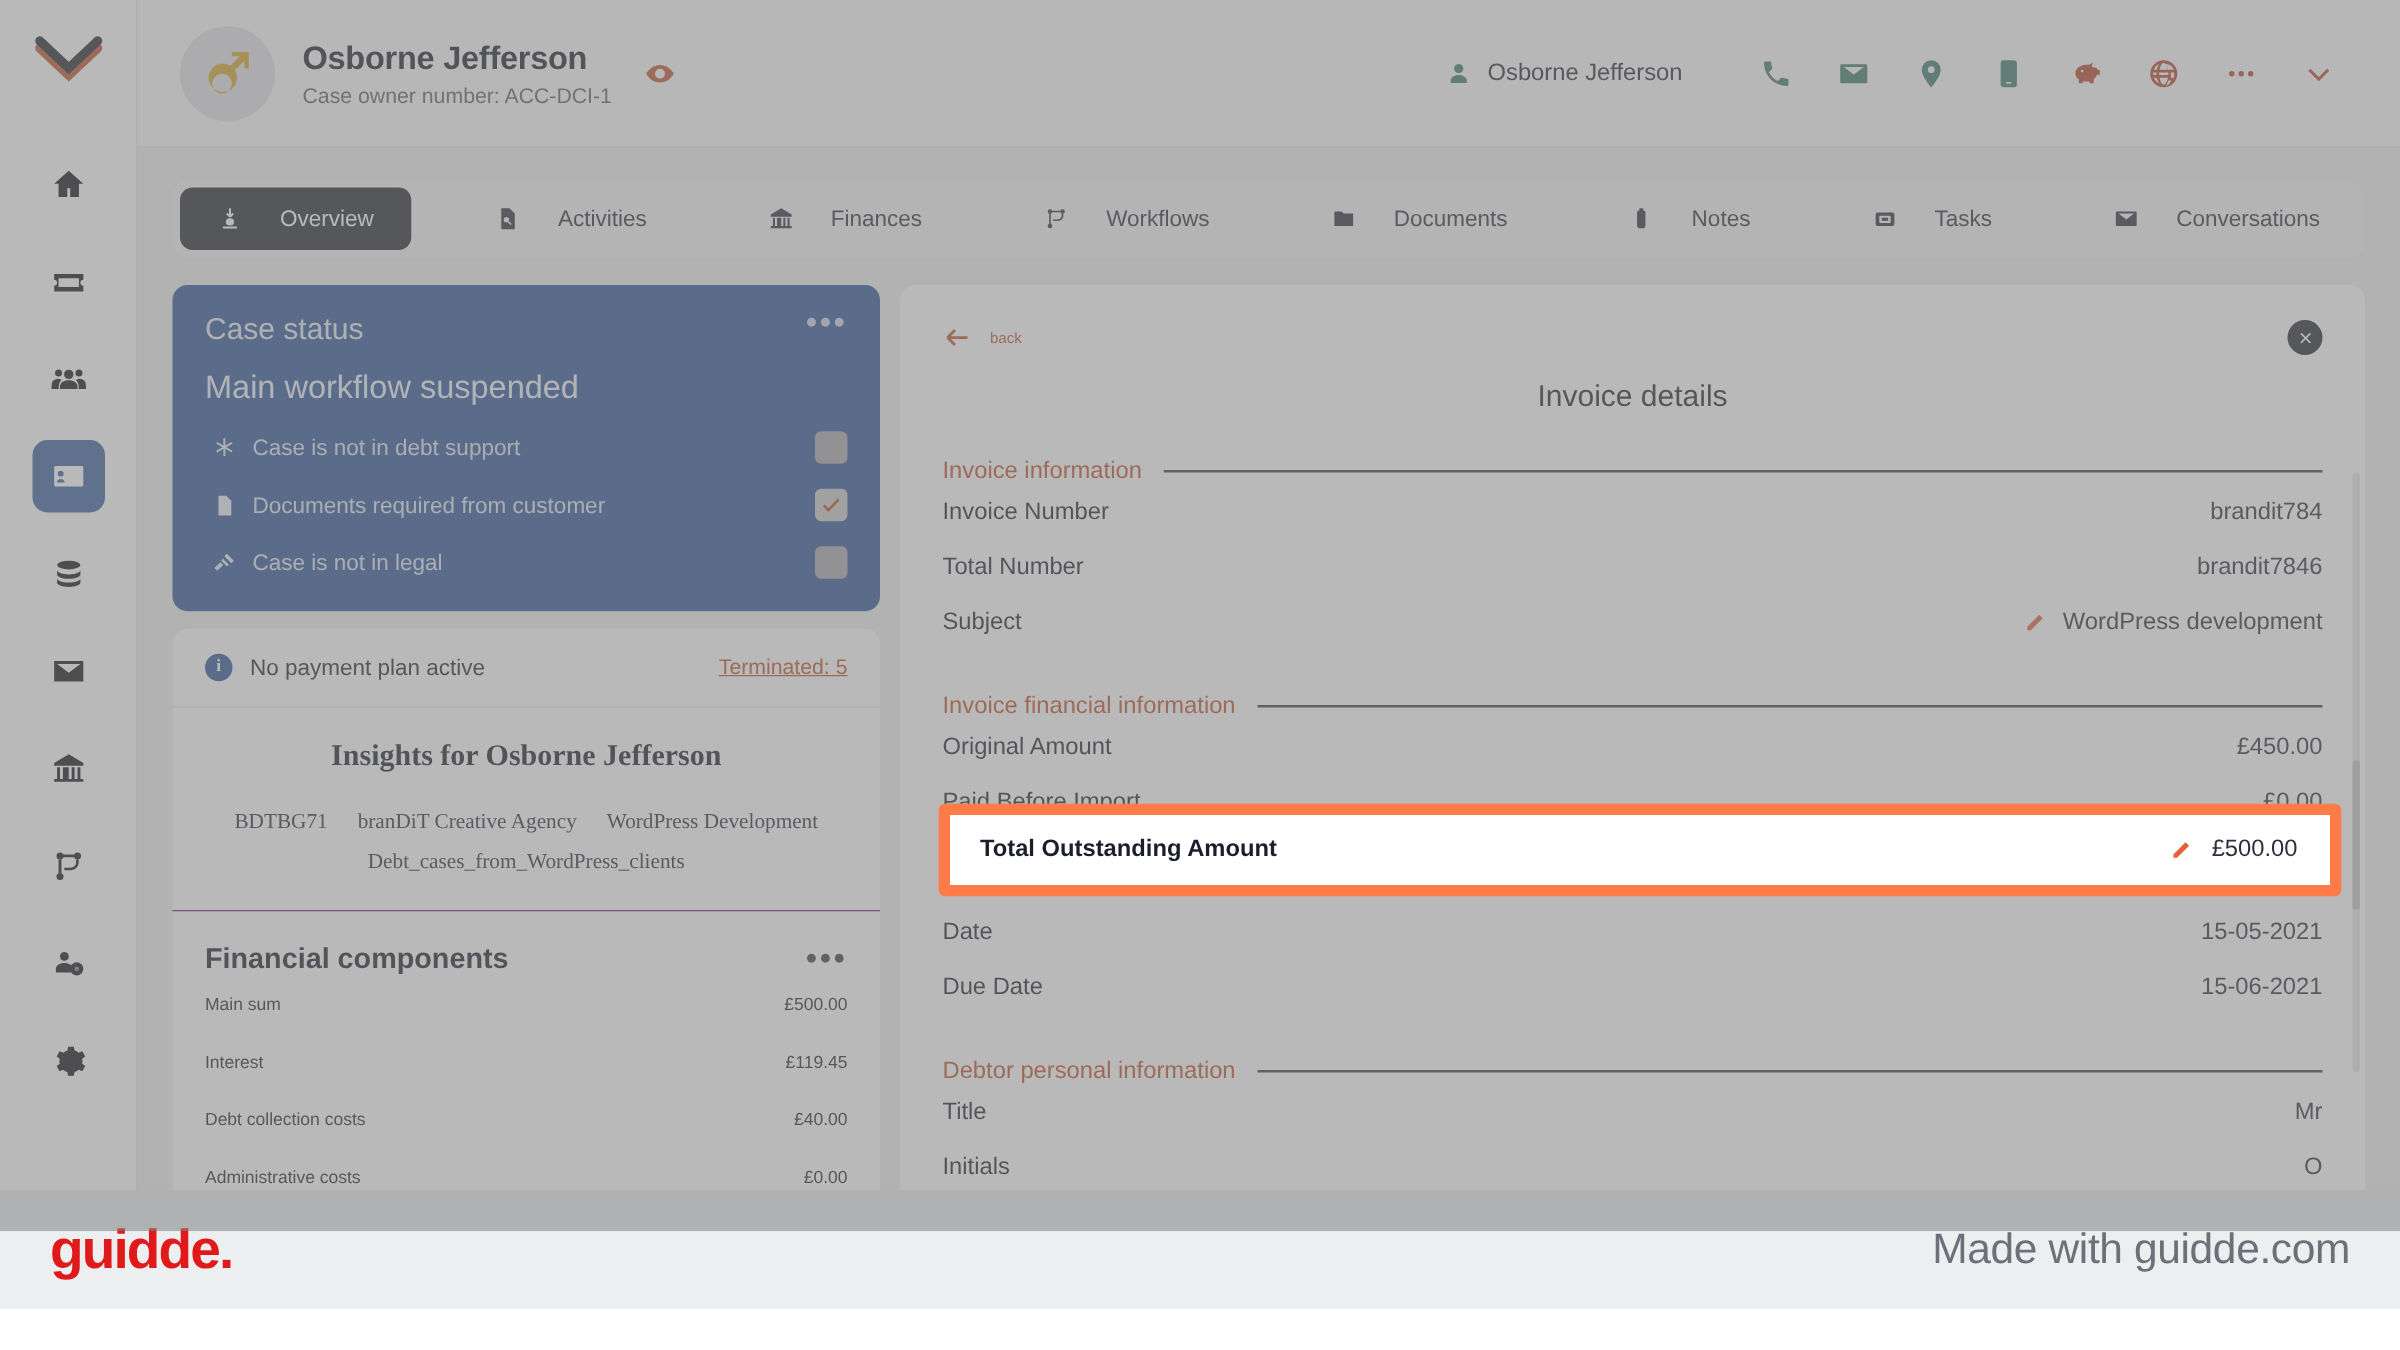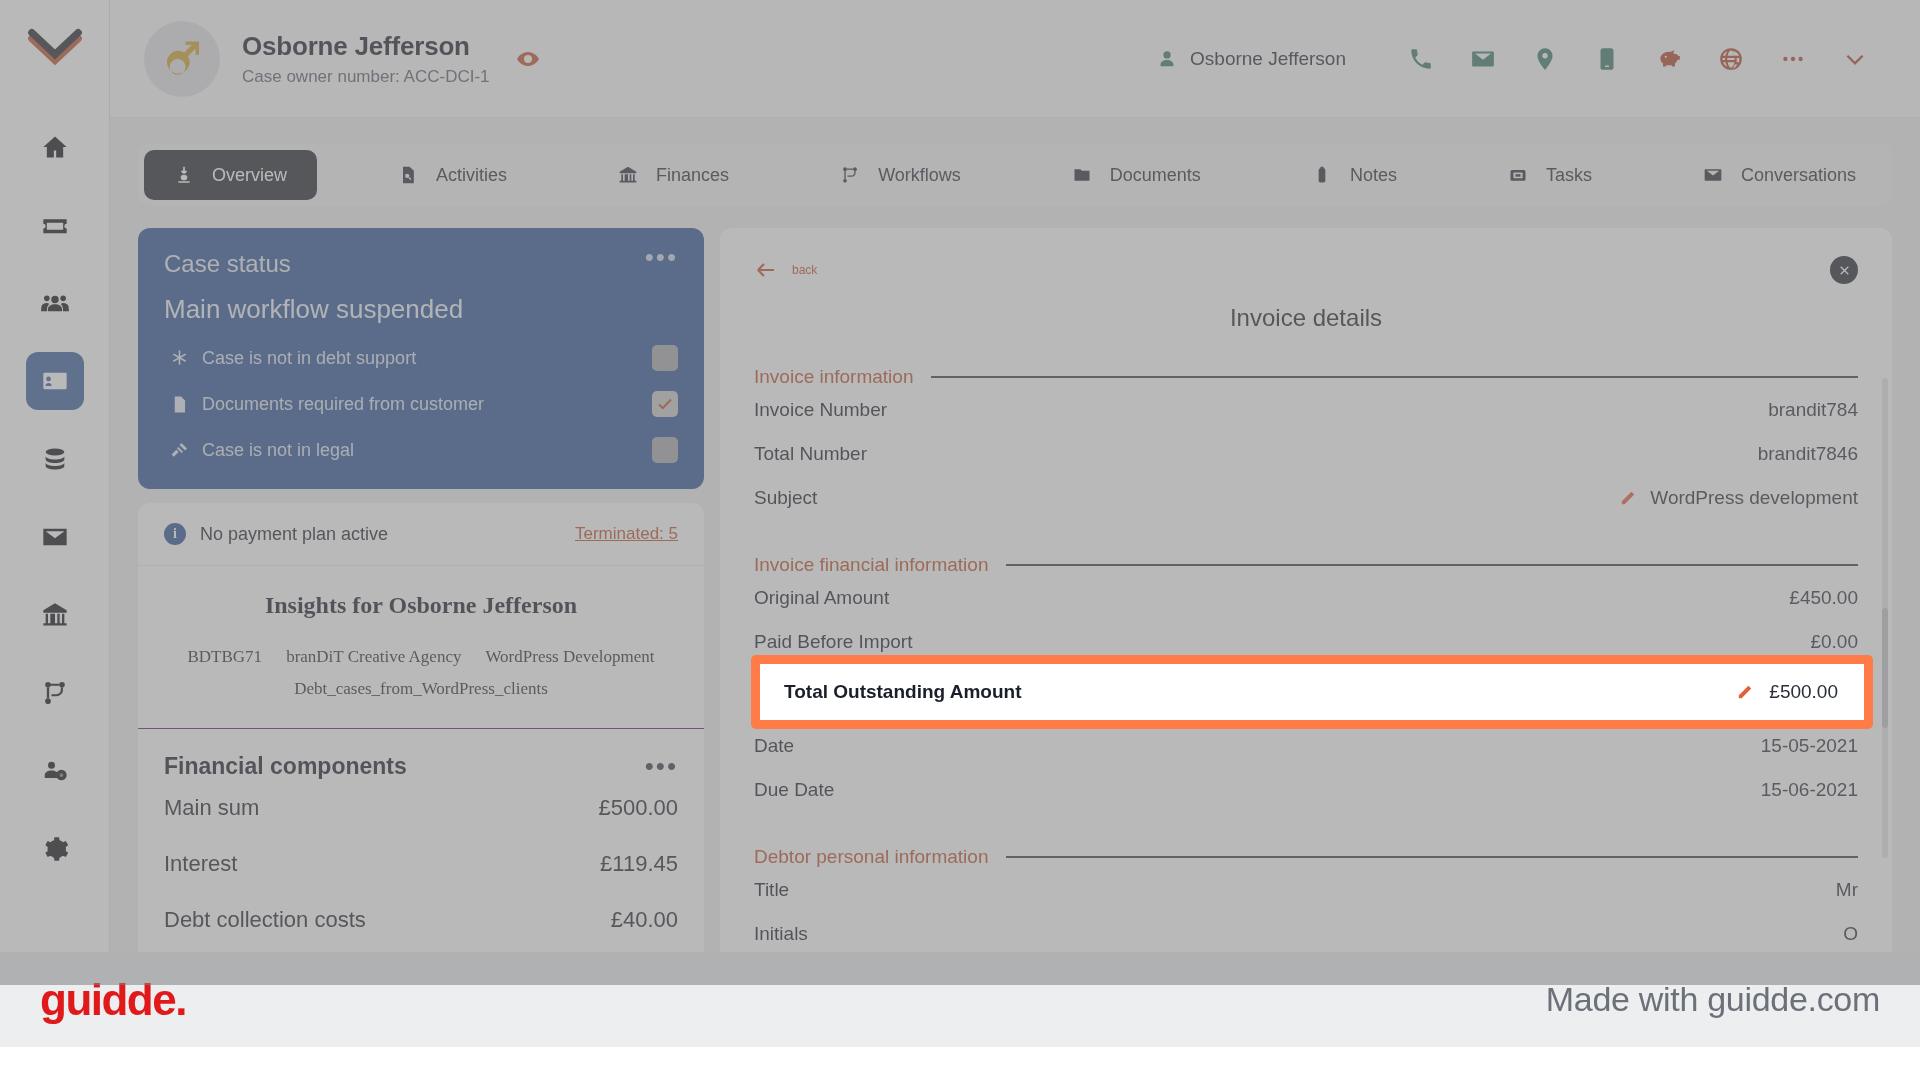--- a/index.html
+++ b/index.html
@@ -67,21 +67,21 @@
   
   .content { position:absolute; left:110px; top:118px; width:1810px; height:867px; padding:26px 28px 0 28px; }
 
   
   .tabbar {
     height:62px; background:#f3f3f5; border-radius:12px;
     display:flex; align-items:center; padding:0 6px; gap:0;
   }
   .tab {
     height:50px; padding:0 30px; border-radius:10px;
-    display:flex; align-items:center; gap:18px;
+    display:flex; align-items:center; gap:30px;
     font-size:18px; color:#2a2f3a;
   }
   .tab.active { background:#23262e; color:#ffffff; }
   .tab svg { width:20px; height:20px; fill:currentColor; }
   .tab-sp { flex:1; }
 
   .cols { display:flex; gap:16px; margin-top:22px; height:740px; }
 
   
   .col-left { width:566px; flex:0 0 566px; }
@@ -118,21 +118,21 @@
 
   .insights { padding:26px 22px 22px 22px; border-bottom:1px solid #701a75;font-family:Liberation Serif, serif; }
   .ins-title { font-size:24px; font-weight:bold; color:#1b1f2a; text-align:center; }
   .ins-tags { margin-top:22px; text-align:center; font-size:17px; color:#2a2f3a; line-height:1.9; }
   .ins-tags span { margin:0 12px; }
 
   .fin { padding:24px 26px 10px 26px; }
   .fin-head { display:flex; align-items:center; }
   .fin-title { font-size:23px; font-weight:bold; color:#1b1f2a; }
   .fin-dots { margin-left:auto; color:#3a3f4a; font-size:26px; line-height:12px; letter-spacing:2px; }
-  .fin-row { display:flex; align-items:center; padding:15px 0; font-size:22px; color:#23272f;gap:28px; }
+  .fin-row { display:flex; align-items:center; padding:15px 0; font-size:14px; color:#23272f;gap:28px; }
   .fin-row .v { margin-left:auto; }
 
   
   .col-right { flex:1; background:#ffffff; border-radius:12px; position:relative; overflow:hidden; }
   .inv-inner { padding:28px 34px 0 34px; }
   .inv-top { display:flex; align-items:center; }
   .back-btn { display:flex; align-items:center; gap:14px; color:#c0522a; font-size:12px; }
   .back-btn svg { width:24px; height:24px; fill:none; stroke:#c0522a; stroke-width:2.2; }
   .close-btn {
     margin-left:auto; width:28px; height:28px; border-radius:50%;
@@ -148,21 +148,21 @@
   .dr { display:flex; align-items:center; padding:11px 0; }
   .dr .k { font-size:19px; font-weight:normal; color:#1b1f2a; }
   .dr .v { margin-left:auto; font-size:19px; color:#2a2f3a; display:flex; align-items:center; gap:14px; }
   .pencil { width:17px; height:17px; }
   .pencil svg { width:17px; height:17px; fill:#e2603a; }
 
   
   .hl-wrap {
     position:absolute; left:-6px; right:34px; 
     border:9px solid #ff7b47; border-radius:5px;
-    background:#ffffff; z-index:70;margin-top:12px;
+    background:#ffffff; z-index:70;
   }
   .hl-inner { background:#ffffff; padding:17px 26px 17px 24px; display:flex; align-items:center; }
   .hl-inner .k { font-size:19px; font-weight:bold; color:#1b1f2a; }
   .hl-inner .v { margin-left:auto; font-size:19px; color:#2a2f3a; display:flex; align-items:center; gap:16px; }
 
   .scroll-track { position:absolute; right:4px; top:150px; width:6px; height:480px; background:#e6e6e8; border-radius:3px; }
   .scroll-thumb { position:absolute; right:4px; top:380px; width:6px; height:120px; background:#c6c6ca; border-radius:3px; }
 
   
   .footer {

